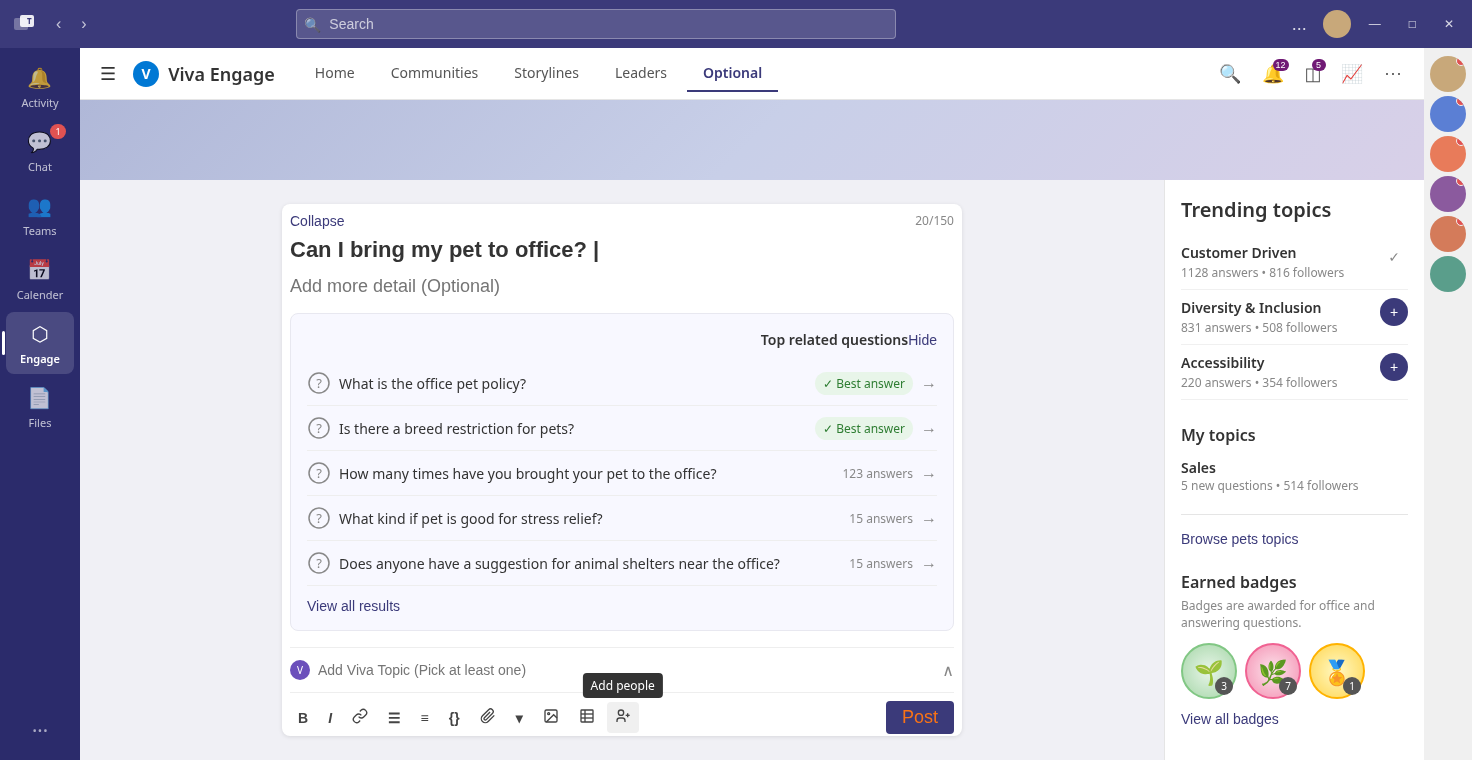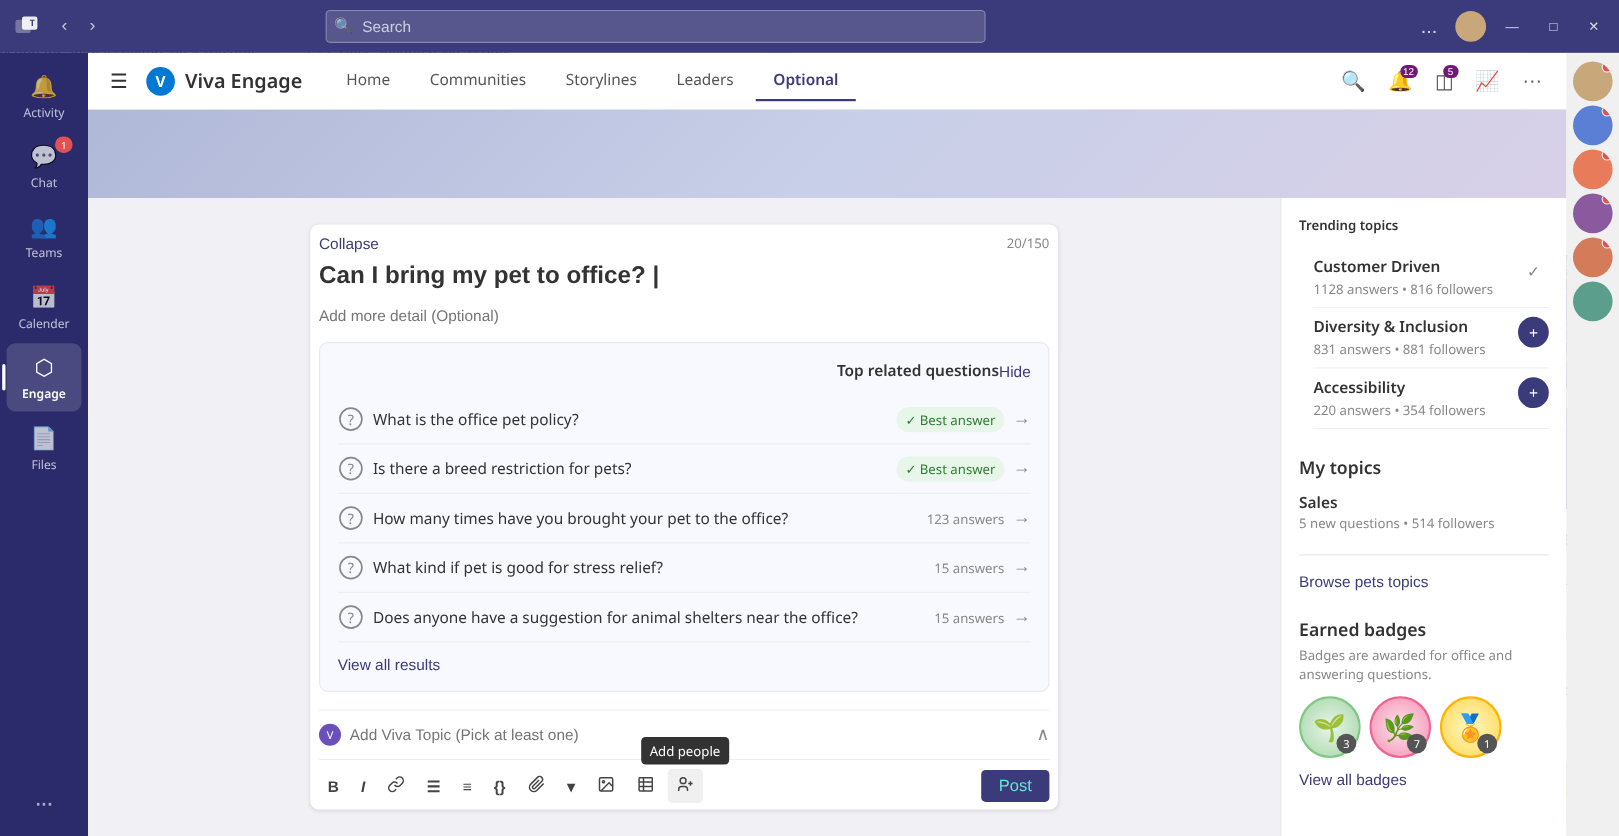--- a/index.html
+++ b/index.html
@@ -88,21 +88,21 @@
 
     
     .question-card {
       background: white; border-radius: 8px; padding: 8px;
       width: 100%; max-width: 680px; box-shadow: 0 1px 4px rgba(0,0,0,0.1);
     }
     .card-header { display: flex; justify-content: space-between; align-items: center; margin-bottom: 8px; }
     .collapse-btn { color: #3b3a7a; background: none; border: none; cursor: pointer; font-size: 14px; }
     .char-count { font-size: 12px; color: #888; text-align: right; }
     .question-input { width: 100%; font-size: 22px; font-weight: 600; color: #333; border: none; outline: none; margin-bottom: 12px; }
-    .detail-input { width: 100%; color: #7f1d1d; font-size: 14px; border: none; outline: none; margin-bottom: 16px; }
+    .detail-input { width: 100%; color: #7f1d1d; font-size: 18px; border: none; outline: none; margin-bottom: 16px; }
 
     
     .related-box { background: #f8f8ff; border: 1px solid #e8e8f0; border-radius: 8px; padding: 16px; }
     .related-header { display: flex; justify-content: flex-end; margin-bottom: 12px; }
     .related-title { font-size: 14px; font-weight: 600; color: #333; }
     .hide-btn { color: #3b3a7a; background: none; border: none; cursor: pointer; font-size: 14px; }
     .related-item { display: flex; align-items: center; padding: 10px 0; border-bottom: 1px solid #eee; cursor: pointer; }
     .related-item:last-child { border-bottom: none; }
     .related-icon { width: 24px; height: 24px; margin-right: 8px; flex-shrink: 0; }
     .related-text { flex: 1; font-size: 14px; color: #333; }
@@ -113,31 +113,31 @@
 
     
     .topic-picker { display: flex; align-items: center; gap: 8px; padding: 12px 0; border-top: 1px solid #eee; margin-top: 16px; }
     .topic-icon { width: 20px; height: 20px; border-radius: 50%; background: #6b4fbb; display: flex; align-items: center; justify-content: center; color: white; font-size: 10px; }
     .topic-input { flex: 1; border: none; outline: none; font-size: 14px; color: #888; }
     .topic-collapse { background: none; border: none; cursor: pointer; color: #888; font-size: 16px; }
 
     
     .toolbar { display: flex; align-items: center; gap: 4px; padding: 8px 0 0 0; border-top: 1px solid #eee; flex-wrap: wrap; }
     .toolbar-btn { background: none; border: none; cursor: pointer; padding: 6px 8px; border-radius: 4px; color: #444; font-size: 14px; font-weight: bold; }
-    .post-btn { margin-left: auto; background: #3b3a7a; color: #5eead4; border: none; border-radius: 4px; padding: 6px 16px; cursor: pointer; font-size: 15px; }
+    .post-btn { margin-left: auto; background: #3b3a7a; color: #f97316; border: none; border-radius: 4px; padding: 6px 16px; cursor: pointer; font-size: 18px; }
 
     
     .tooltip-wrap { position: relative; }
     .tooltip { position: absolute; bottom: 100%; left: 50%; transform: translateX(-50%); background: #333; color: white; border-radius: 4px; padding: 4px 8px; font-size: 12px; white-space: nowrap; margin-bottom: 4px; z-index: 200; }
 
     
     .right-panel { width: 260px; background: white; border-left: 1px solid #e5e5e5; overflow-y: auto; padding: 16px; flex-shrink: 0; }
     .panel-section { margin-bottom: 24px; }
-    .panel-section-title { font-size: 12px; font-weight: 600; color: #333; margin-bottom: 12px; }
-    .topic-row { padding: 8px 0; border-bottom: 1px solid #f0f0f0; display: flex; align-items: flex-start; justify-content: space-between; margin-left: 13px; }
+    .panel-section-title { font-size: 20px; font-weight: 600; color: #333; margin-bottom: 12px; }
+    .topic-row { padding: 8px 0; border-bottom: 1px solid #f0f0f0; display: flex; align-items: flex-start; justify-content: space-between; }
     .topic-name { font-size: 14px; font-weight: 600; color: #333; margin-bottom: 2px; }
     .topic-meta { font-size: 12px; color: #888; }
     .topic-action { width: 28px; height: 28px; border-radius: 50%; border: none; cursor: pointer; display: flex; align-items: center; justify-content: center; font-size: 14px; flex-shrink: 0; }
     .topic-action.check { background: none; color: #888; }
     .topic-action.plus { background: #3b3a7a; color: white; }
     .my-topics-title { font-size: 16px; font-weight: 600; color: #333; margin-bottom: 8px; }
     .my-topic-row { padding: 4px 0; }
     .my-topic-name { font-size: 14px; font-weight: 600; color: #333; }
     .my-topic-meta { font-size: 12px; color: #888; }
     .browse-link { color: #3b3a7a; background: none; border: none; cursor: pointer; font-size: 14px; margin-top: 8px; display: block; }
@@ -407,21 +407,21 @@
               <span>1128 answers</span> • <span>816 followers</span>
             </div>
           </div>
           <button class="topic-action check">✓</button>
         </div>
 
         <div class="topic-row">
           <div>
             <div class="topic-name">Diversity &amp; Inclusion</div>
             <div class="topic-meta">
-              <span>831 answers</span> • <span>881 followers</span>
+              <span>831 answers</span> • <span>508 followers</span>
             </div>
           </div>
           <button class="topic-action plus">+</button>
         </div>
 
         <div class="topic-row">
           <div>
             <div class="topic-name">Accessibility</div>
             <div class="topic-meta">
               <span>220 answers</span> • <span>354 followers</span>

